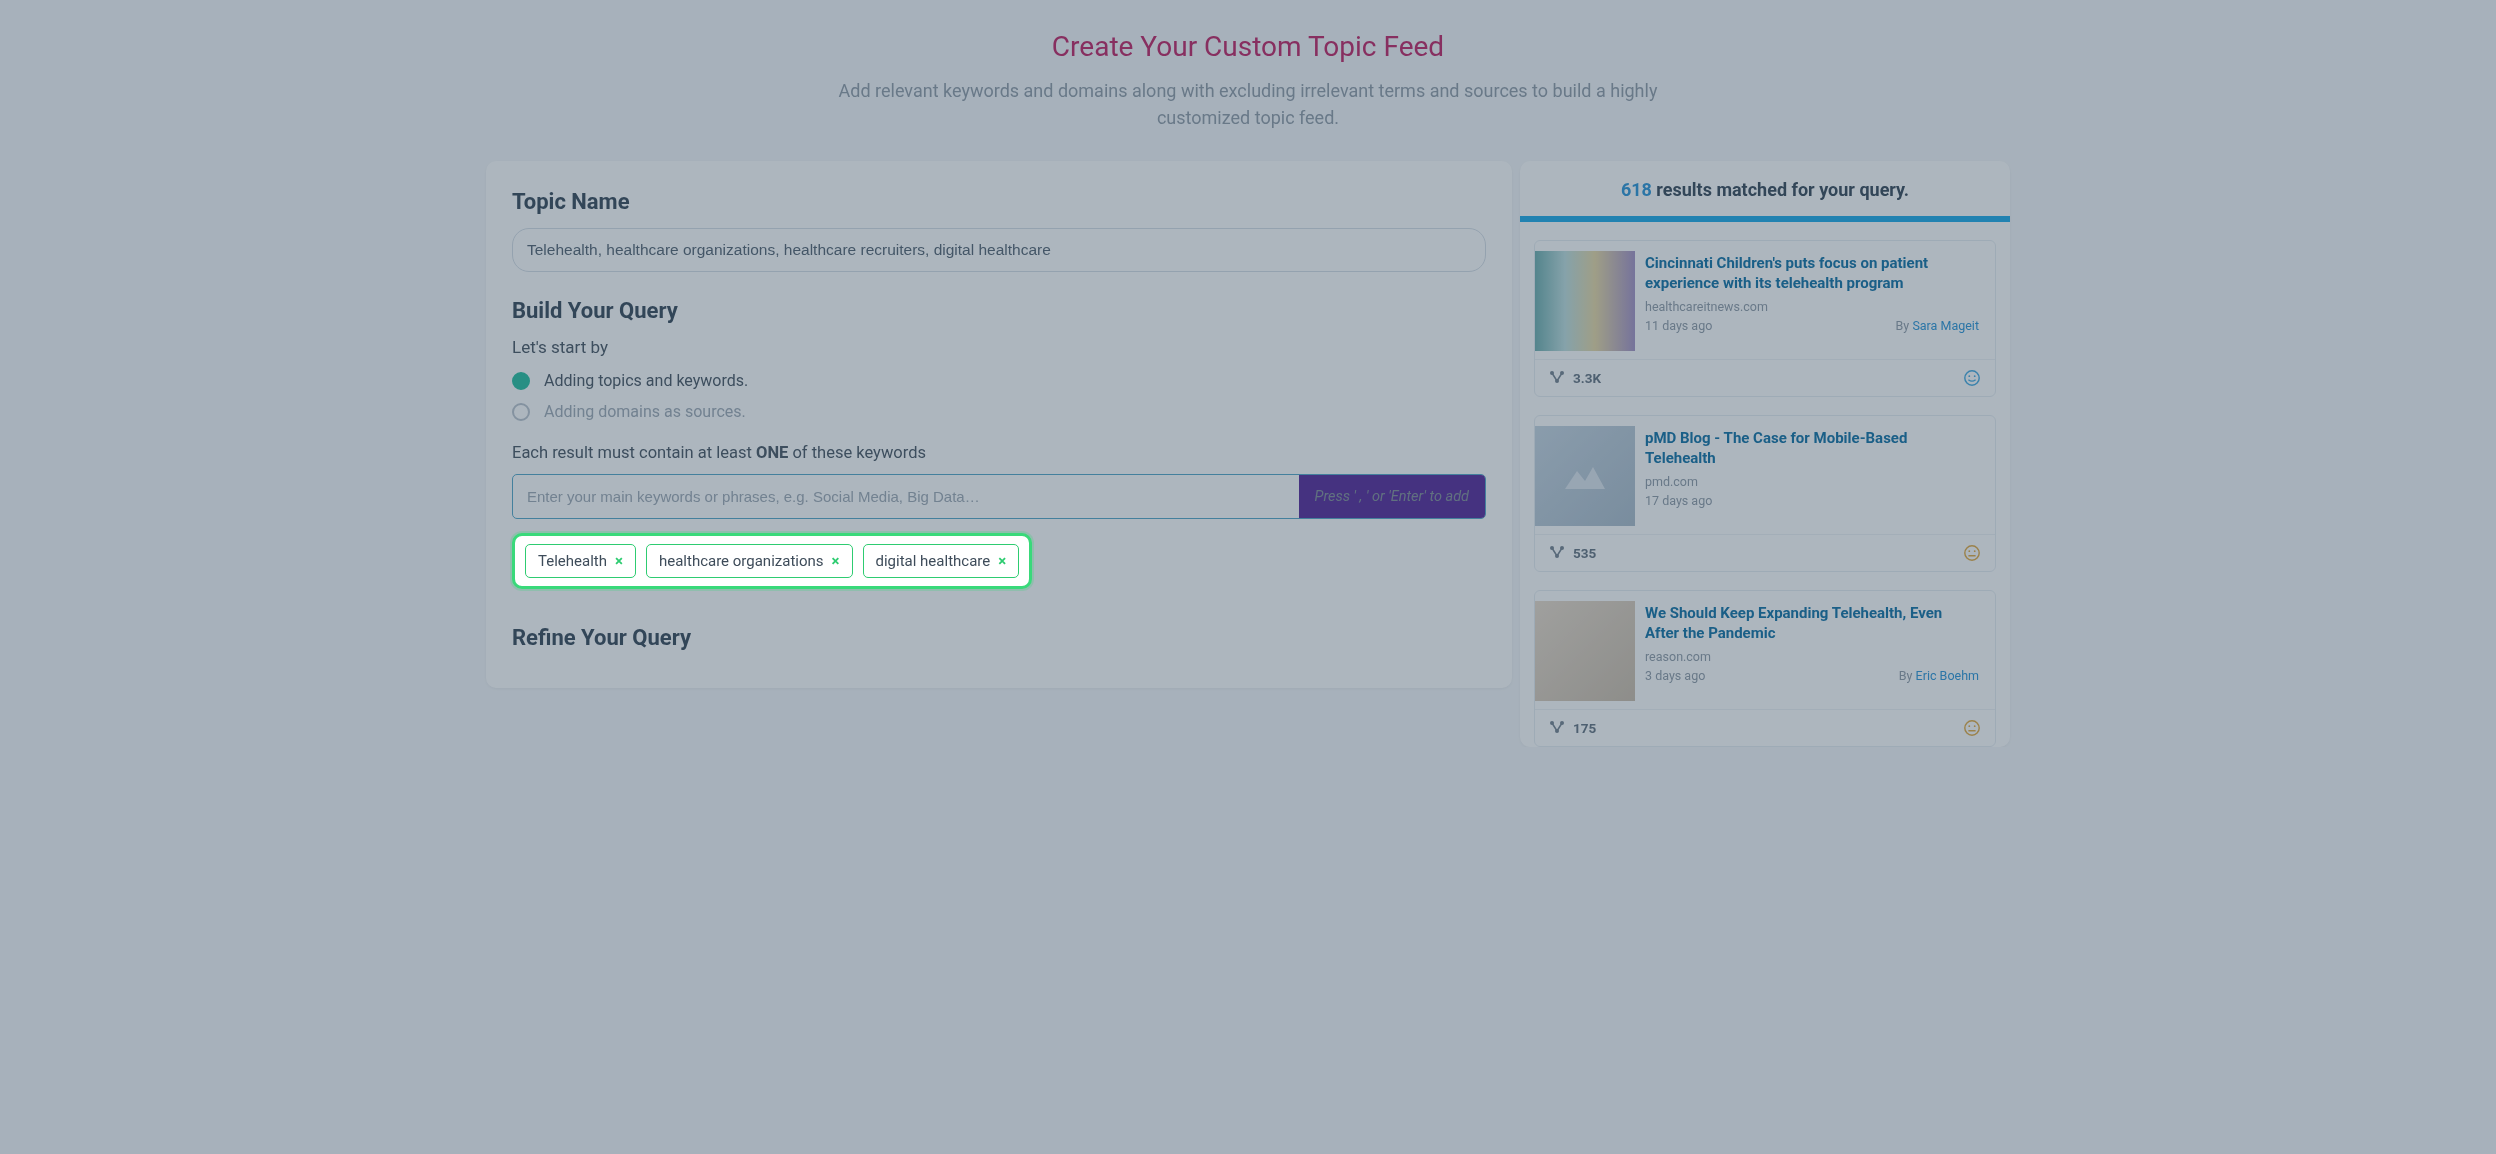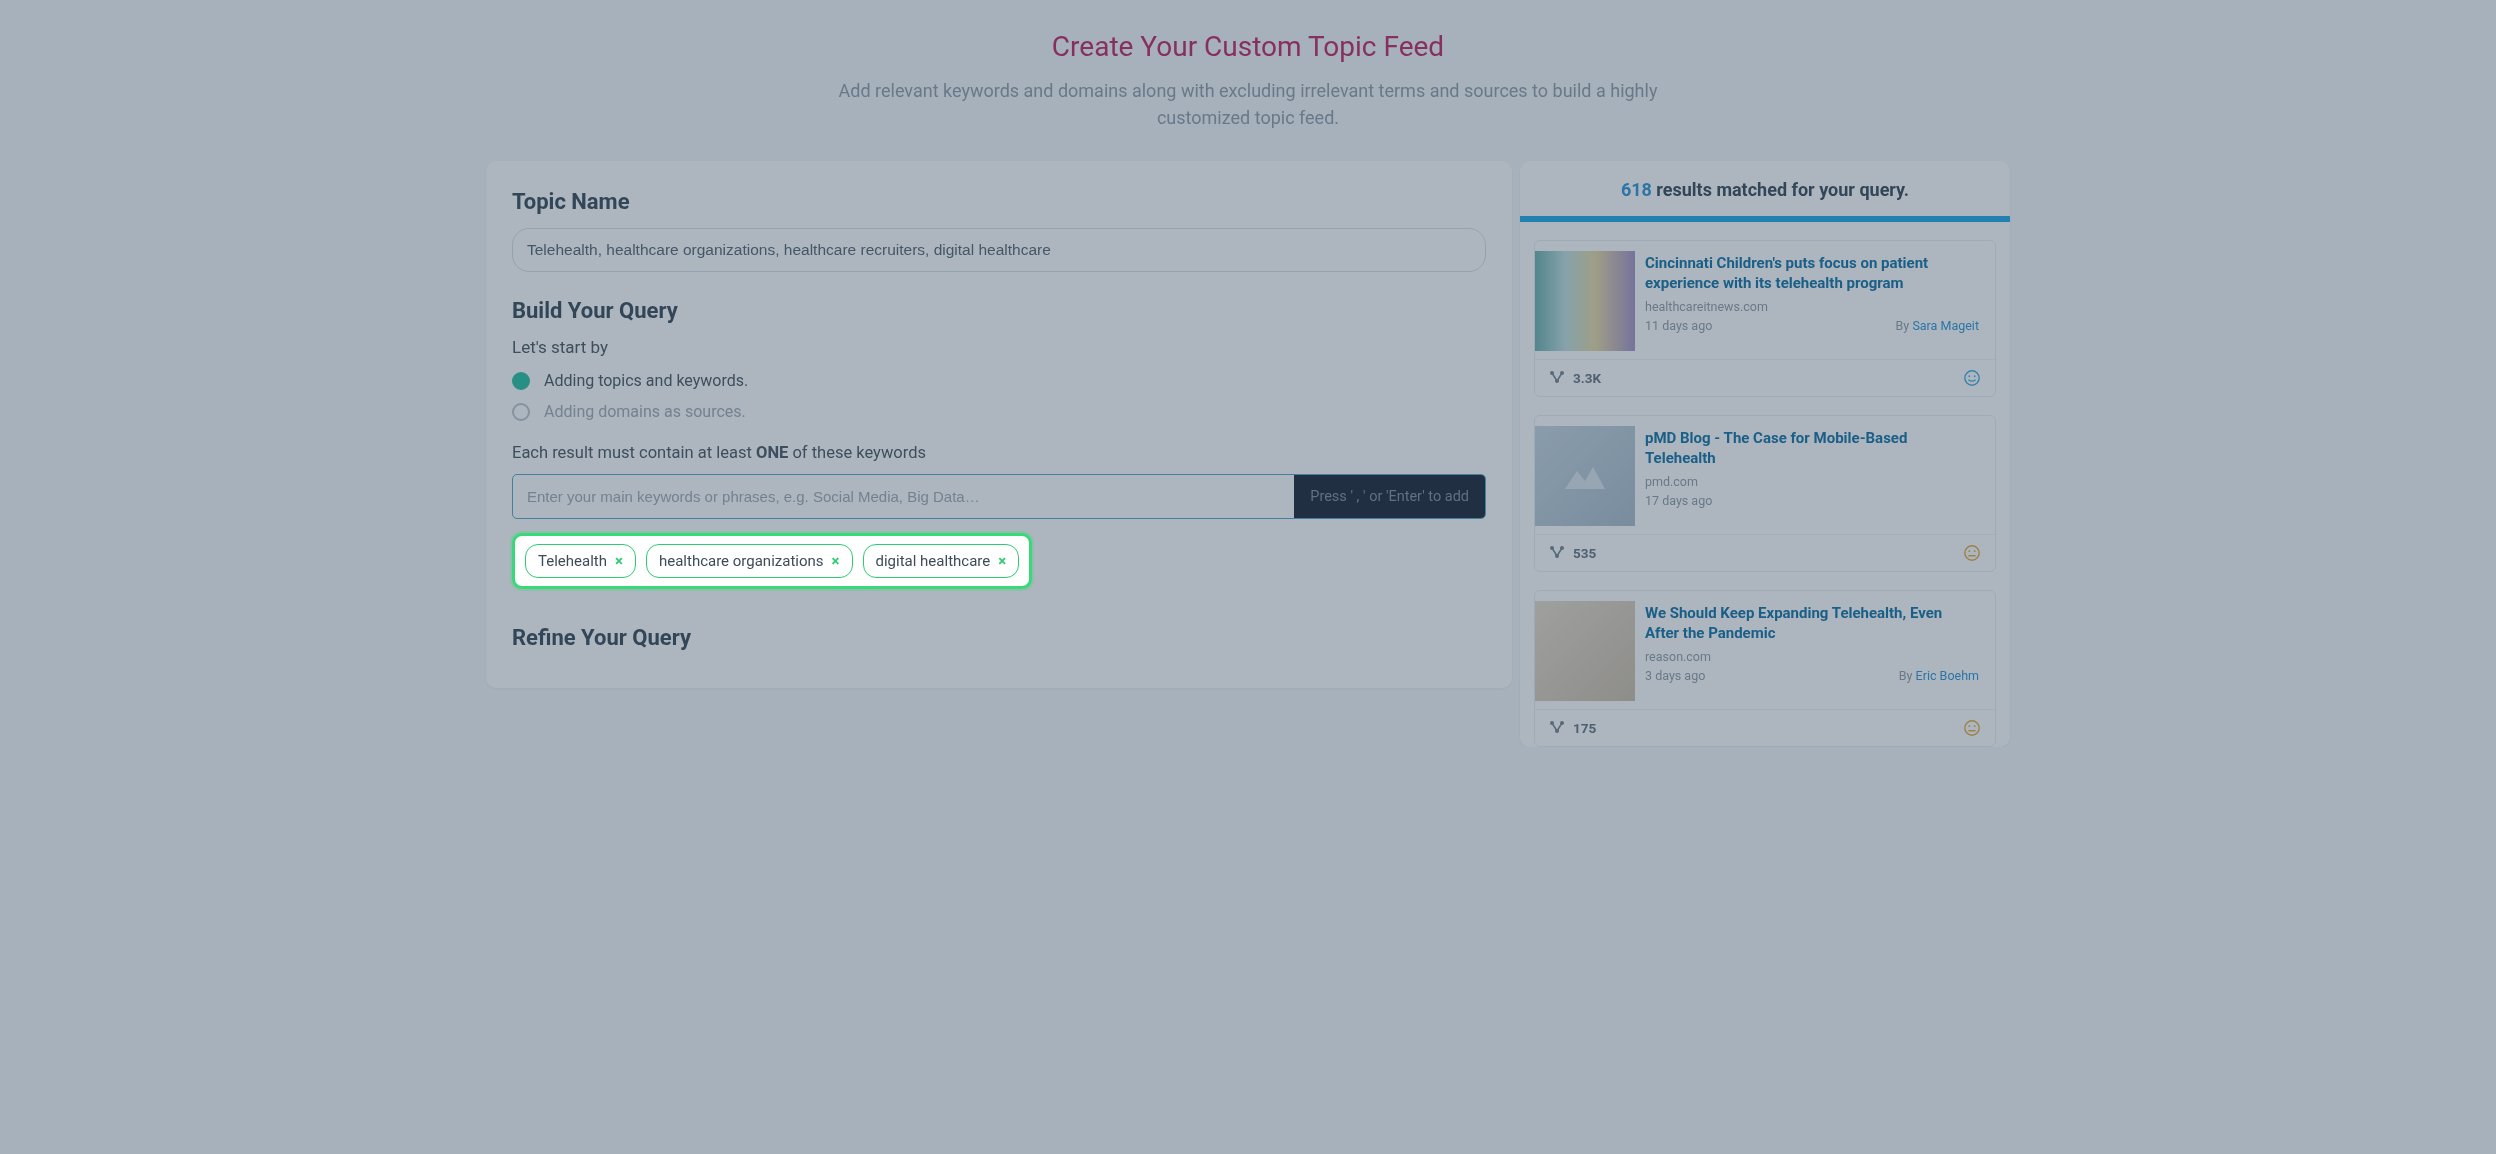--- a/index.html
+++ b/index.html
@@ -69,38 +69,38 @@
   background: #fff;
   overflow: hidden;
   margin-bottom: 14px;
 }
 .kw-input {
   flex: 1; border: none; padding: 13px 14px; font-size: 15px;
   color: #4a5a6a; outline: none; background: transparent;
 }
 .kw-input::placeholder { color: #9aa5b1; }
 .kw-hint {
-  background: #0f172a; color: #7c8894; font-size: 14.5px;
-  padding: 13px 16px; white-space: nowrap;
+  background: #4c1d95; color: #7c8894; font-size: 14.5px;
+  padding: 13px 16px; white-space: nowrap; font-style: italic;
 }
 .tag-row-highlight {
   position: relative;
   border: 3px solid #39d97a;
   border-radius: 10px;
   padding: 8px 10px;
   display: inline-flex;
   gap: 10px;
   flex-wrap: wrap;
   z-index: 10;
   background: #fff;
   box-shadow: 0 0 0 2px rgba(57,217,122,0.25);
 }
 .tag {
   display: inline-flex; align-items: center; gap: 8px;
-  border: 1.5px solid #2ecc71; border-radius: 13px;
+  border: 1.5px solid #2ecc71; border-radius: 5px;
   padding: 7px 12px; font-size: 15px; color: #3e4c5a; background: #fff;
 }
 .tag .x { color: #2ecc71; font-weight: 700; cursor: pointer; font-size: 15px; line-height: 1; }
 .refine { margin-top: 36px; }
 
 .results-header {
   text-align: center; font-size: 18px; font-weight: 700;
   color: #2c3e50; padding: 18px 12px 16px; border-bottom: 6px solid #0ea5e9;
 }
 .results-header .count { color: #1f8fd6; }

